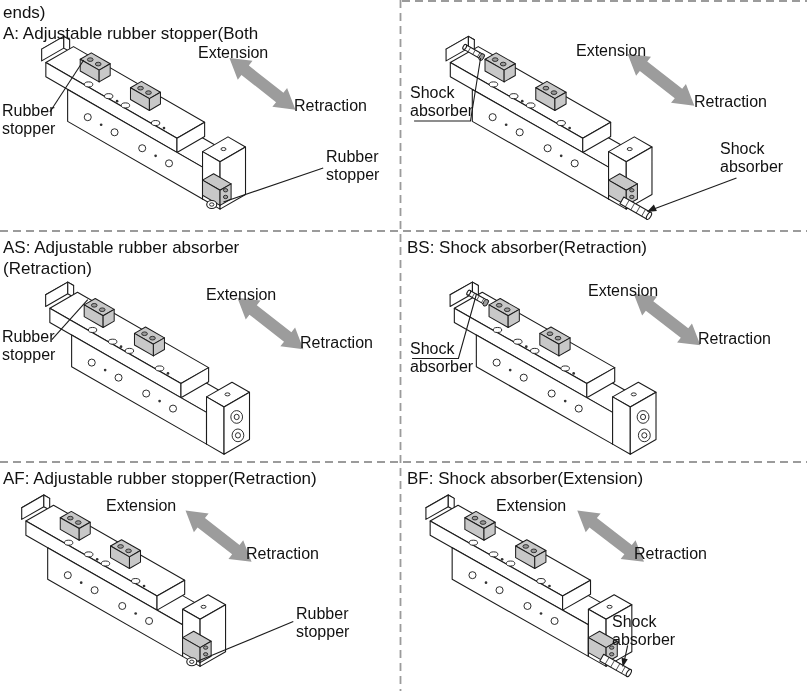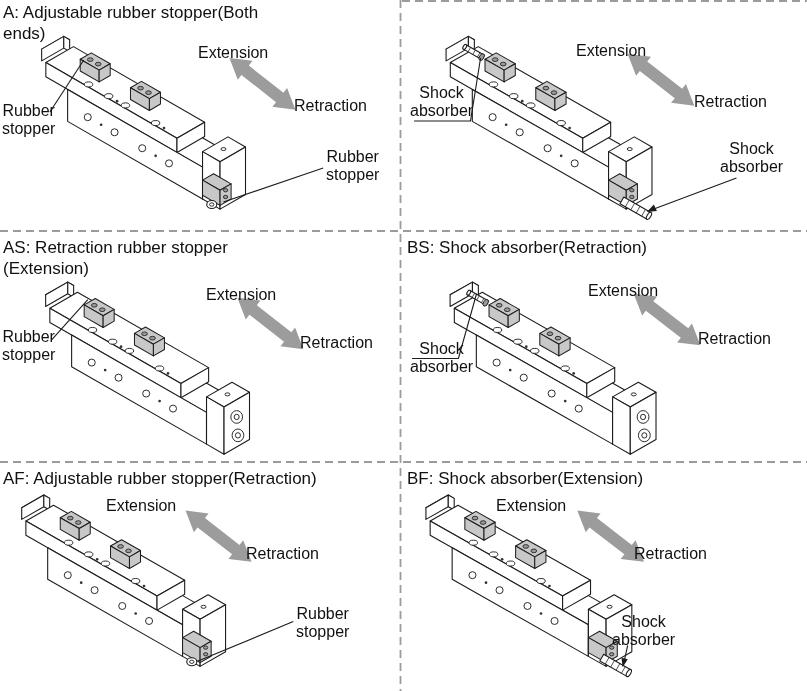--- a/index.html
+++ b/index.html
@@ -2,21 +2,21 @@
 <html><head>
 <meta charset="utf-8">
 <style>
   html,body{margin:0;padding:0;background:#fff;}
   #page{position:relative;width:807px;height:691px;background:#fff;overflow:hidden;
         font-family:"Liberation Sans",sans-serif;color:#111;}
   .cell{position:absolute;overflow:hidden;}
   .draw{position:absolute;left:0;top:0;width:100%;height:100%;}
   .title{position:absolute;left:3px;top:3px;font-size:17px;line-height:1.22;color:#111;}
   .tline{display:block;white-space:nowrap;}
-  .lbl{position:absolute;font-size:16px;line-height:1.12;white-space:nowrap;color:#111;text-align:center;}
+  .lbl{position:absolute;font-size:16px;line-height:1.12;white-space:nowrap;color:#111;}
   .face{fill:#fff;stroke:#1c1c1c;stroke-width:1.3;stroke-linejoin:round;}
   .gface{fill:#c8c8c8;stroke:#1c1c1c;stroke-width:1.2;stroke-linejoin:round;}
   .hole{fill:#fff;stroke:#1c1c1c;stroke-width:1.1;}
   .dot{fill:#333;stroke:none;}
   .bolt{fill:#9a9a9a;stroke:#1c1c1c;stroke-width:1;}
   .ln{stroke:#1c1c1c;stroke-width:0.9;}
   .leader{stroke:#1c1c1c;stroke-width:1.1;fill:none;}
   .lead-head{fill:#1c1c1c;stroke:none;}
   .bigarrow{fill:#9c9c9c;stroke:none;}
   .sep{stroke:#9b9b9b;stroke-width:1.8;stroke-dasharray:8 5;}
@@ -112,22 +112,22 @@
       <g transform="translate(30,34) scale(0.84)">
         <use href="#sym-unit-base"></use>
         <use href="#sym-endmech"></use>
         <use href="#sym-rubber"></use>
       </g>
       <line class="leader" x1="50" y1="112" x2="84" y2="60"></line>
       <line class="leader" x1="324" y1="168" x2="224" y2="202"></line>
       <polygon class="bigarrow" transform="translate(230,58) rotate(38)" points="0,0 20,-12 20,-6 64,-6 64,-12 84,0 64,12 64,6 20,6 20,12"></polygon>
     </svg>
     <div class="title">
+      <span class="tline">ends)</span>
       <span class="tline">A: Adjustable rubber stopper(Both</span>
-      <span class="tline">ends)</span>
     </div>
     <div class="lbl" style="left:198px;top:44px">Extension</div>
     <div class="lbl" style="left:294px;top:97px">Retraction</div>
     <div class="lbl" style="left:2px;top:102px">
       <div>Rubber</div>
       <div>stopper</div>
     </div>
     <div class="lbl" style="left:326px;top:148px">
       <div>Rubber</div>
       <div>stopper</div>
@@ -162,22 +162,22 @@
   <section class="cell" style="left:0;top:232px;width:399px;height:229px">
     <svg class="draw" viewBox="0 0 400 230" preserveAspectRatio="none">
       <g transform="translate(34,48) scale(0.84)">
         <use href="#sym-unit-base"></use>
         <use href="#sym-ports"></use>
       </g>
       <line class="leader" x1="52" y1="108" x2="88" y2="68"></line>
       <polygon class="bigarrow" transform="translate(238,66) rotate(38)" points="0,0 20,-12 20,-6 64,-6 64,-12 84,0 64,12 64,6 20,6 20,12"></polygon>
     </svg>
     <div class="title" style="top:6px">
-      <span class="tline">AS: Retraction rubber stopper</span>
-      <span class="tline">(Extension)</span>
+      <span class="tline">AS: Adjustable rubber absorber</span>
+      <span class="tline">(Retraction)</span>
     </div>
     <div class="lbl" style="left:206px;top:54px">Extension</div>
     <div class="lbl" style="left:300px;top:102px">Retraction</div>
     <div class="lbl" style="left:2px;top:96px">
       <div>Rubber</div>
       <div>stopper</div>
     </div>
   </section>
 
   <section class="cell" style="left:404px;top:232px;width:403px;height:229px">

